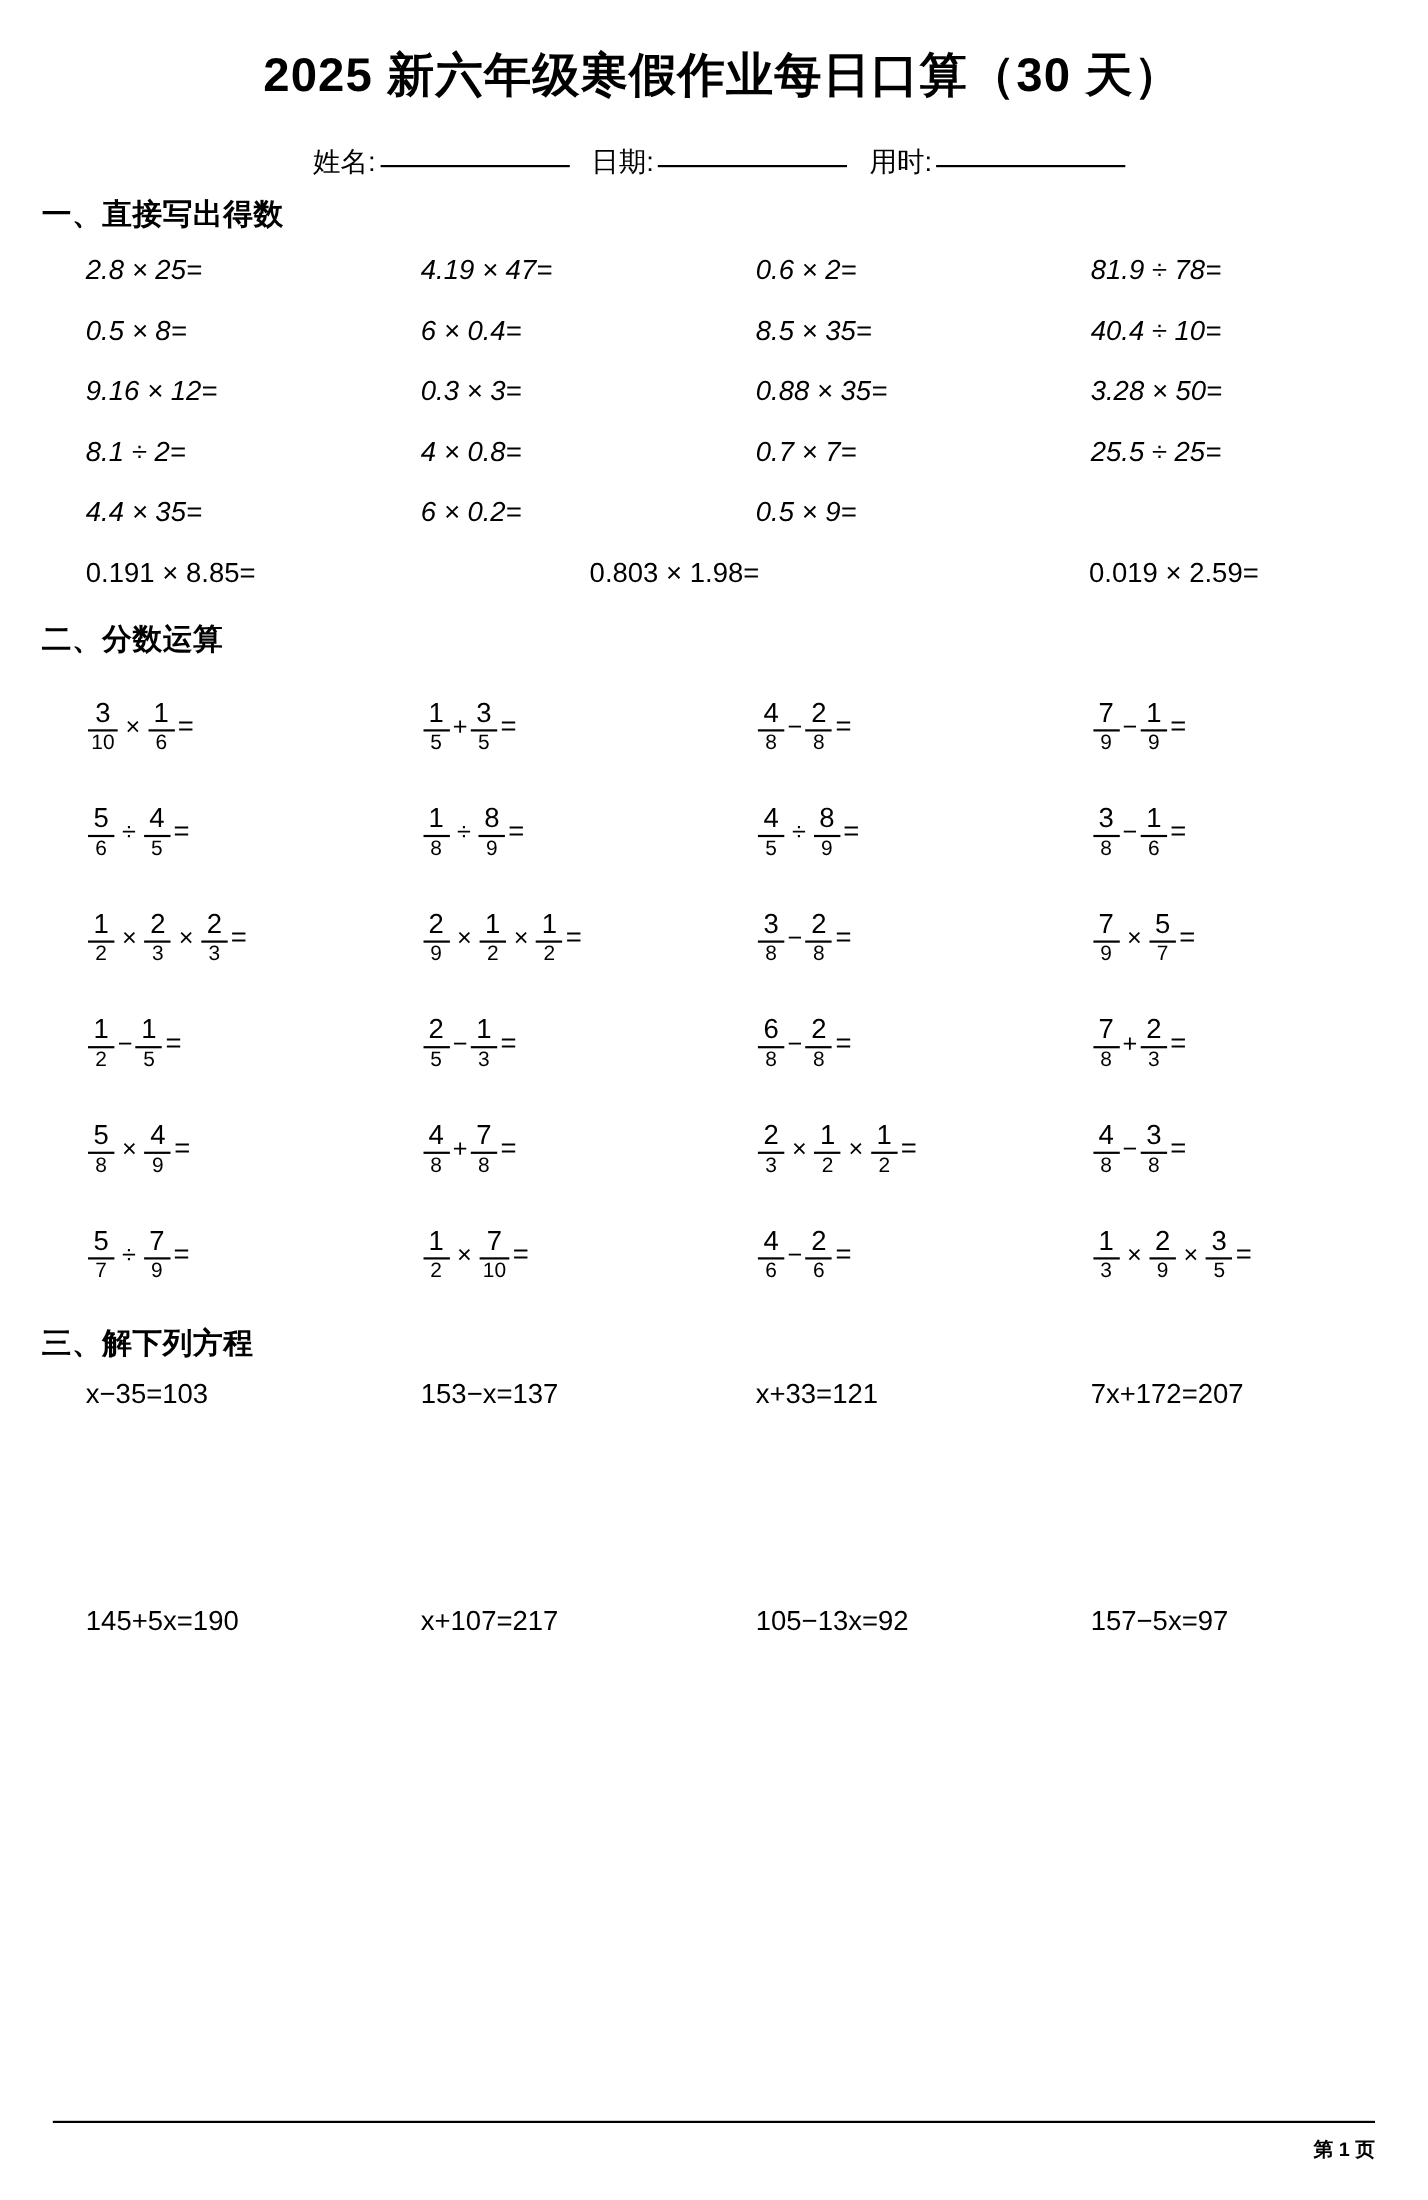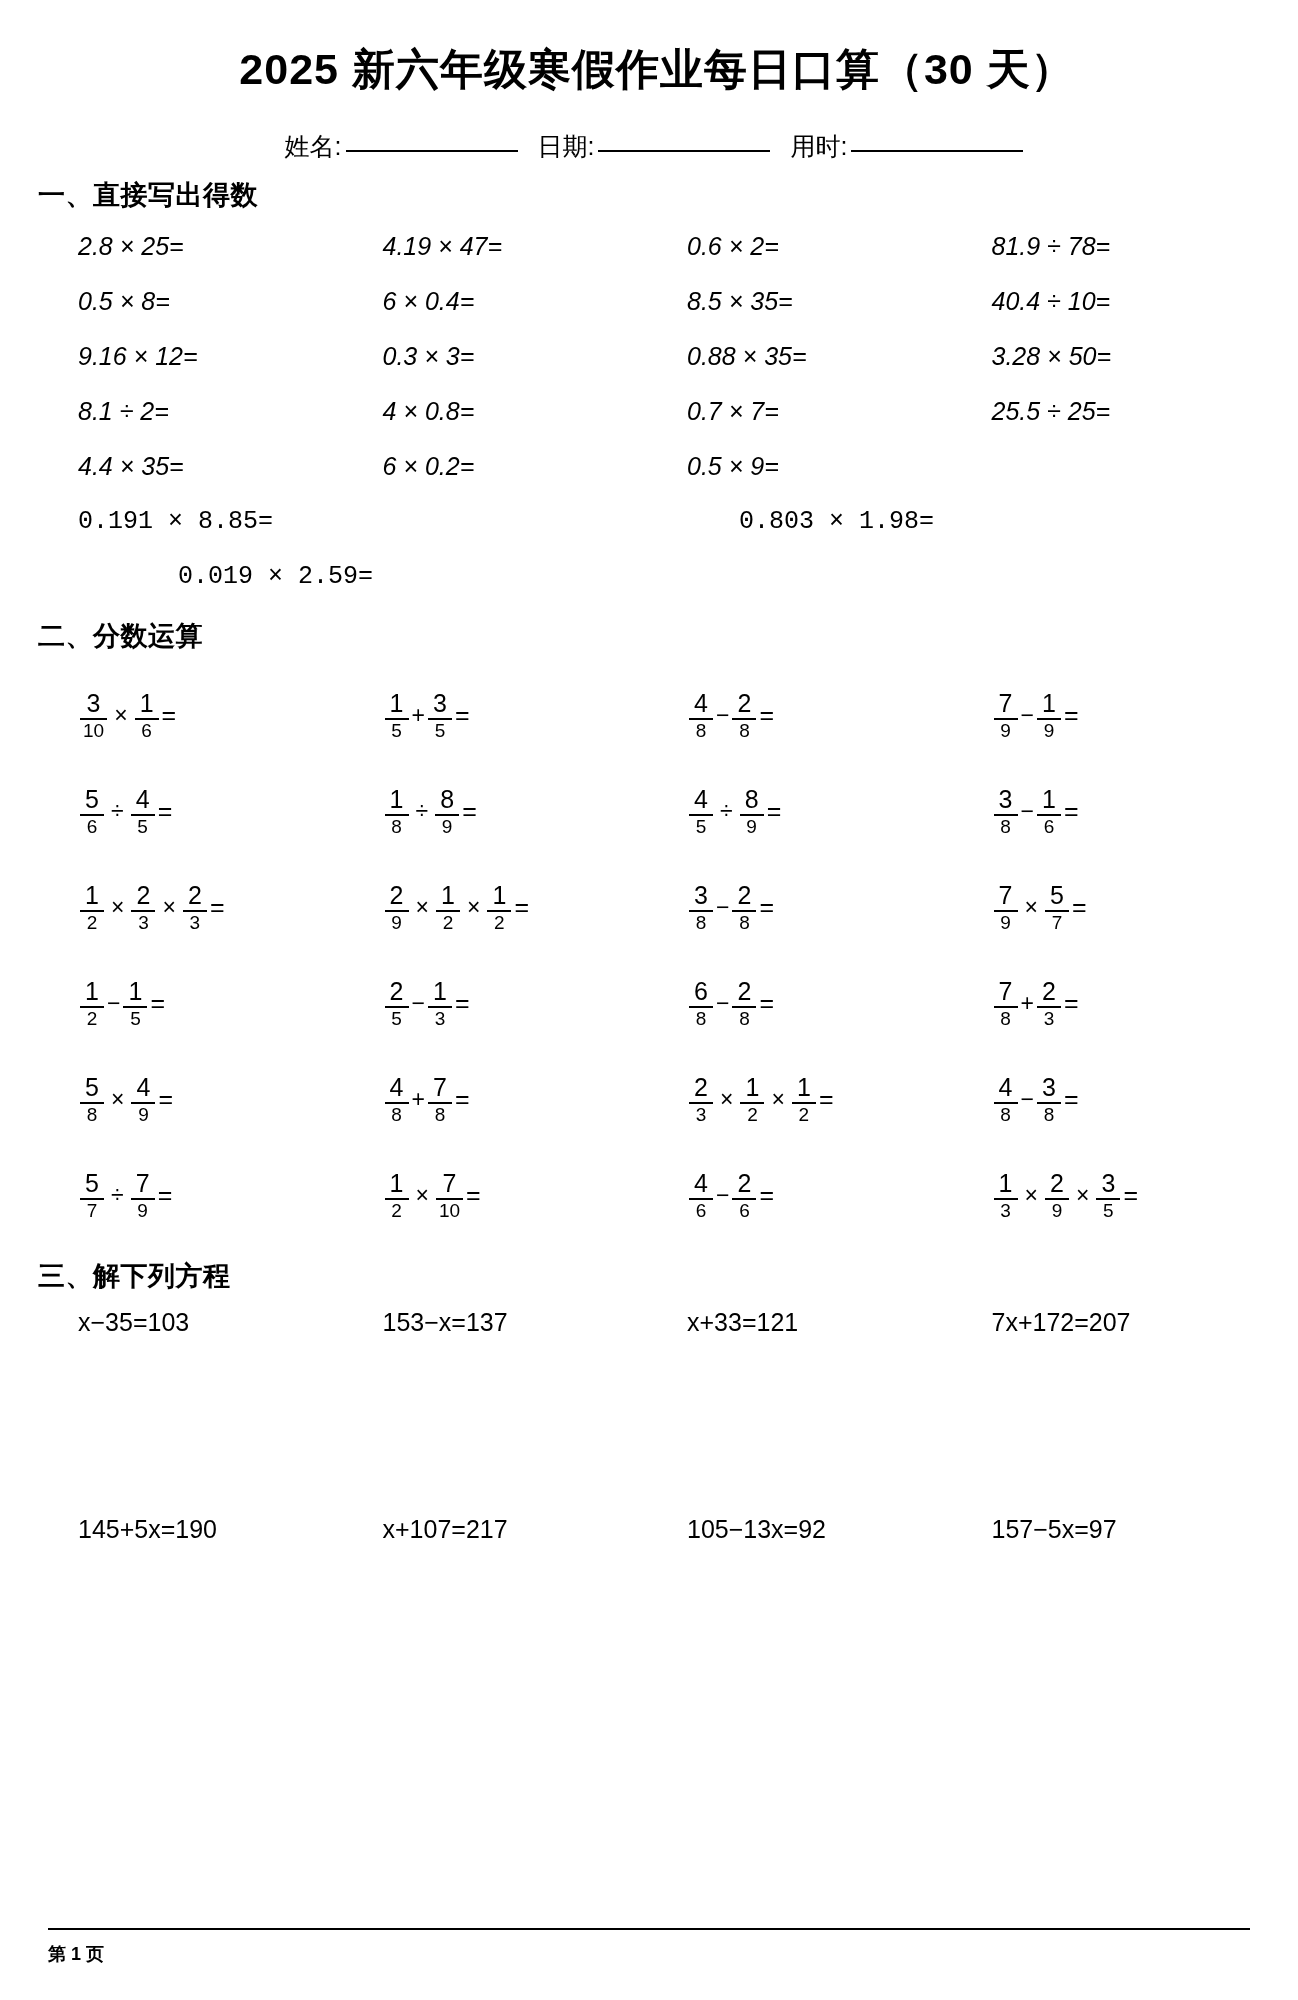--- a/index.html
+++ b/index.html
@@ -66,22 +66,21 @@
     margin-top: 6px;
     font-style: italic;
   }
   .grid4 .cell {
     font-size: 25px;
     padding: 13px 0 13px 30px;
     white-space: nowrap;
   }
   .grid3 {
     display: grid;
-    grid-template-columns: repeat(2, 1fr);
-    font-family: Liberation Mono, monospace;
+    grid-template-columns: repeat(3, 1fr);
   }
   .grid3 .cell {
     font-size: 25px;
     padding: 13px 0 13px 30px;
     white-space: nowrap;
   }
   .grid3 .cell.c2 { padding-left: 82px; }
   .grid3 .cell.c3 { padding-left: 130px; }
 
   
@@ -157,20 +156,21 @@
     position: absolute;
     left: 48px;
     right: 48px;
     bottom: 34px;
   }
   .footer-rule {
     border-top: 2.5px solid #000;
     width: 100%;
   }
   .footer-page {
+    text-align: right;
     font-size: 18px;
     font-weight: 700;
     padding-top: 12px;
   }
 </style>
 </head>
 <body>
 
 <div class="page">
 

